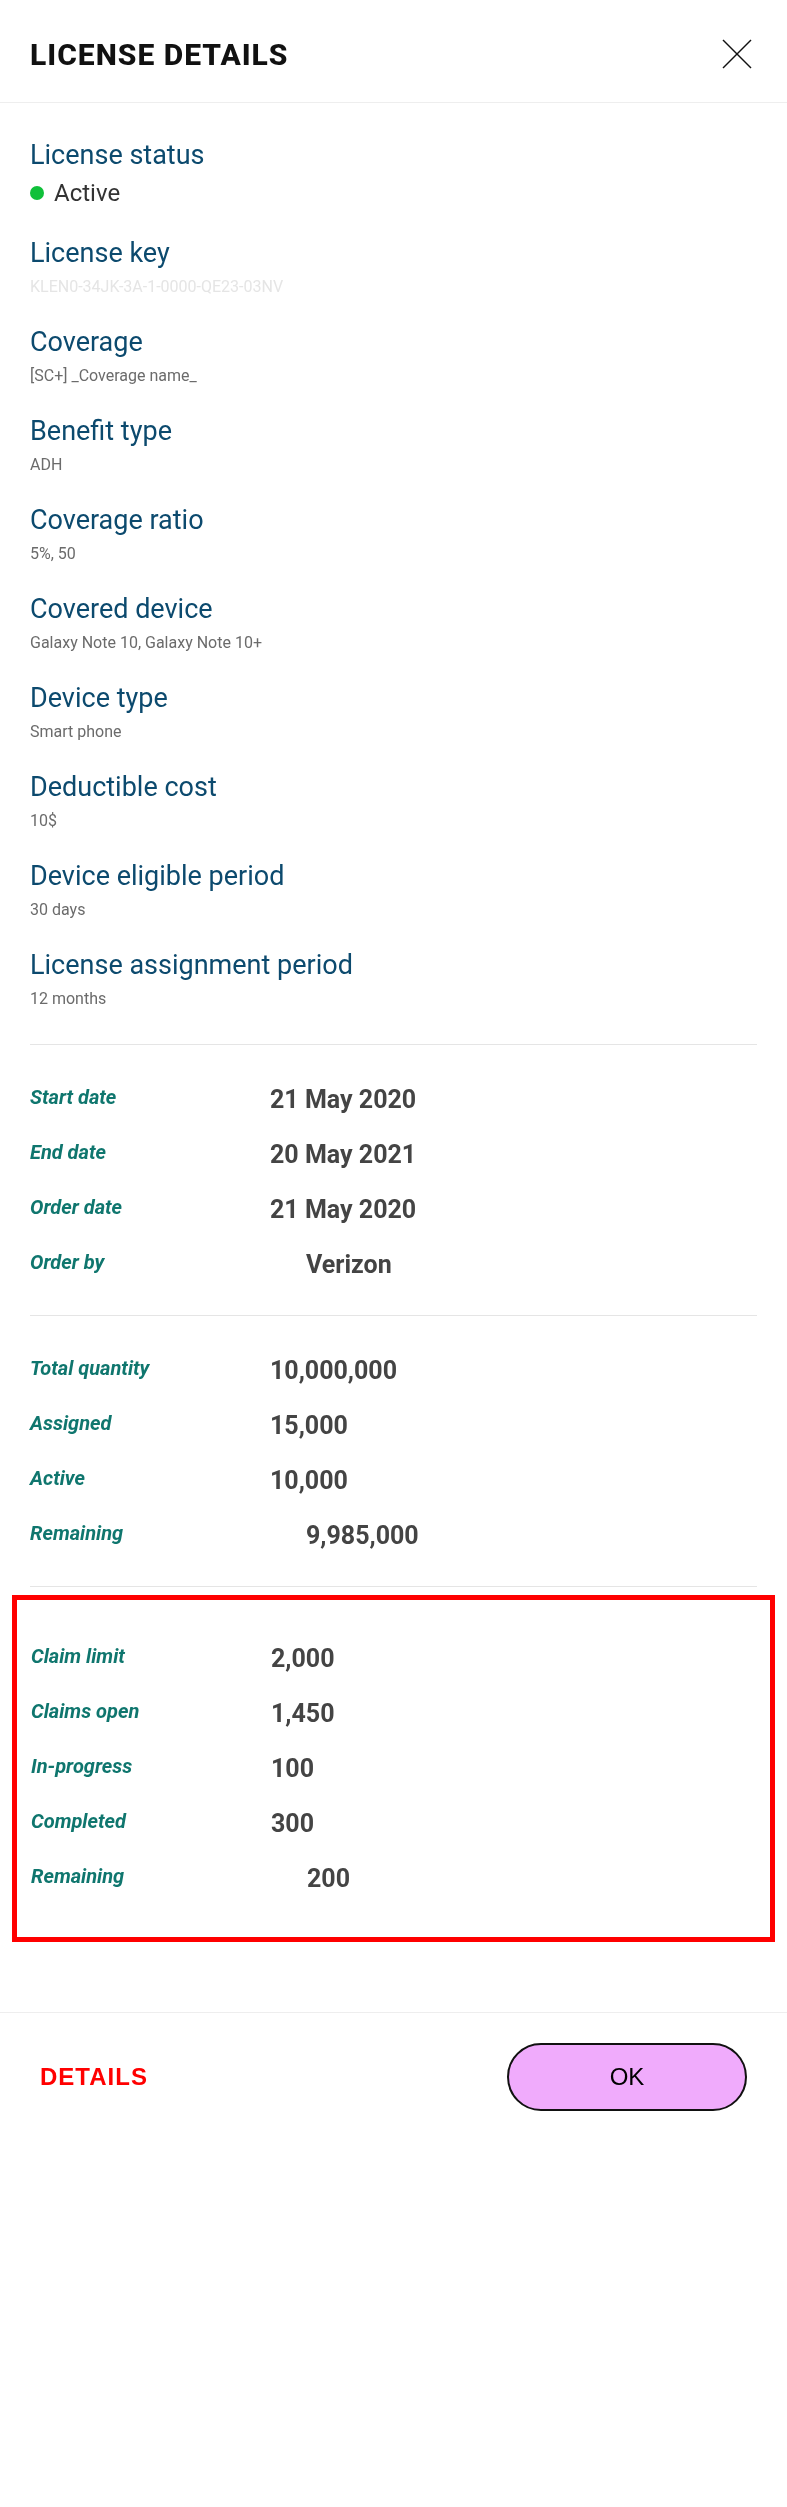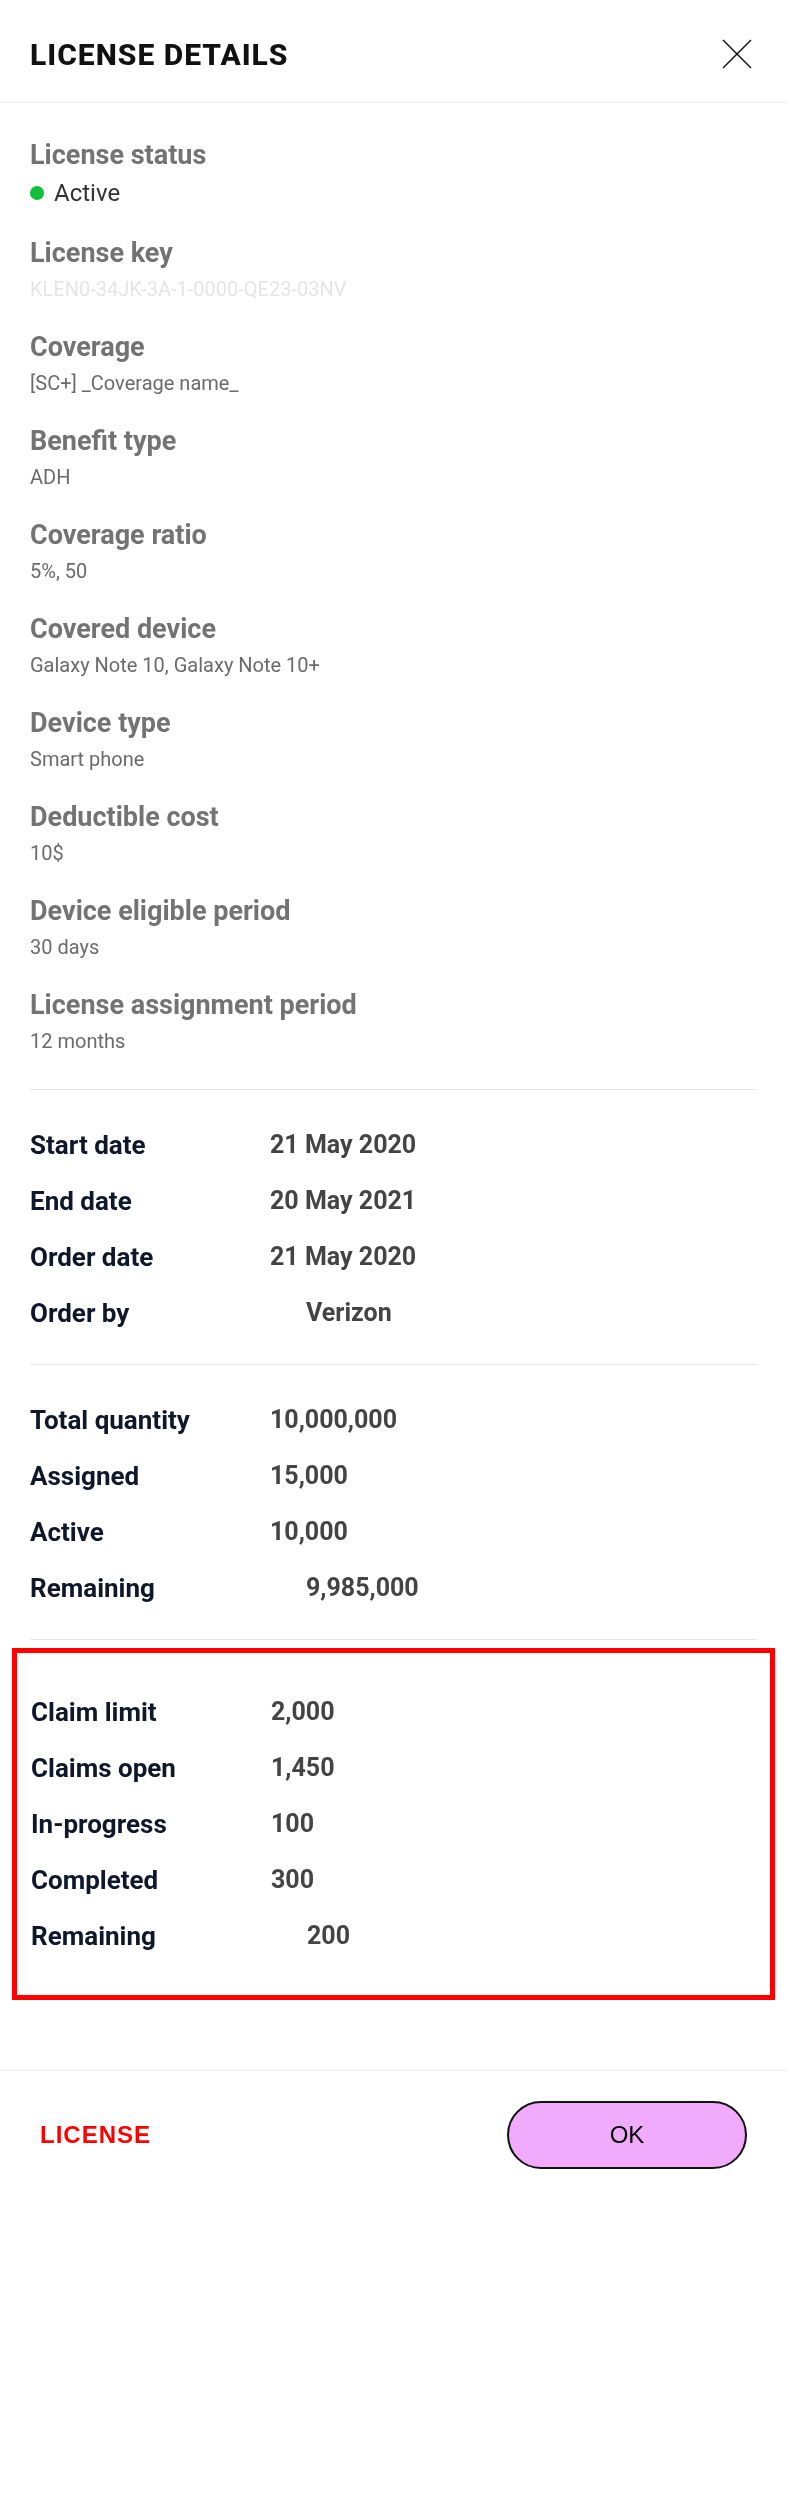--- a/index.html
+++ b/index.html
@@ -32,26 +32,26 @@
   }
   .close-btn svg { width:100%; height:100%; stroke:#111; stroke-width:1.5; }
 
   .content {
     padding: 36px 30px 10px 30px;
   }
 
   .field { margin-bottom: 30px; }
   .field-label {
     font-size: 27px;
-    font-weight: 700;
-    color:#737373;
+    font-weight: 400;
+    color:#0c4a6e;
     margin-bottom: 8px;
   }
   .field-value {
-    font-size: 20px;
+    font-size: 16px;
     font-weight: 400;
     color:#6b6b6b;
   }
 
   .status-line { display:flex; align-items:center; gap:10px; margin-bottom:30px;}
   .status-dot {
     width:14px; height:14px; border-radius:50%;
     background:#10c03a;
     display:inline-block;
   }
@@ -61,23 +61,24 @@
     border:none;
     border-top:1px solid #e5e5e5;
     margin: 36px 0 40px 0;
   }
 
   .kv-table { width:100%; }
   .kv-row { display:flex; margin-bottom: 26px; }
   .kv-row:last-child { margin-bottom: 0; gap: 36px; }
   .kv-label {
     width: 240px;
-    font-size: 26px;
+    font-size: 20px;
     font-weight: 700;
-    color:#0f172a;
+    color:#0f766e;
+    font-style:italic;
   }
   .kv-value {
     font-size: 25px;
     font-weight: 700;
     color:#444;
   }
 
   .section { margin-bottom: 10px; }
 
   .highlight-box {
@@ -246,15 +247,15 @@
       <div class="kv-row">
         <div class="kv-label">Remaining</div>
         <div class="kv-value">200</div>
       </div>
     </div>
   </div>
 
 </div>
 
 <div class="footer">
-  <button class="delete-btn">LICENSE</button>
+  <button class="delete-btn">DETAILS</button>
   <button class="ok-btn">OK</button>
 </div>
 
 </body></html>

